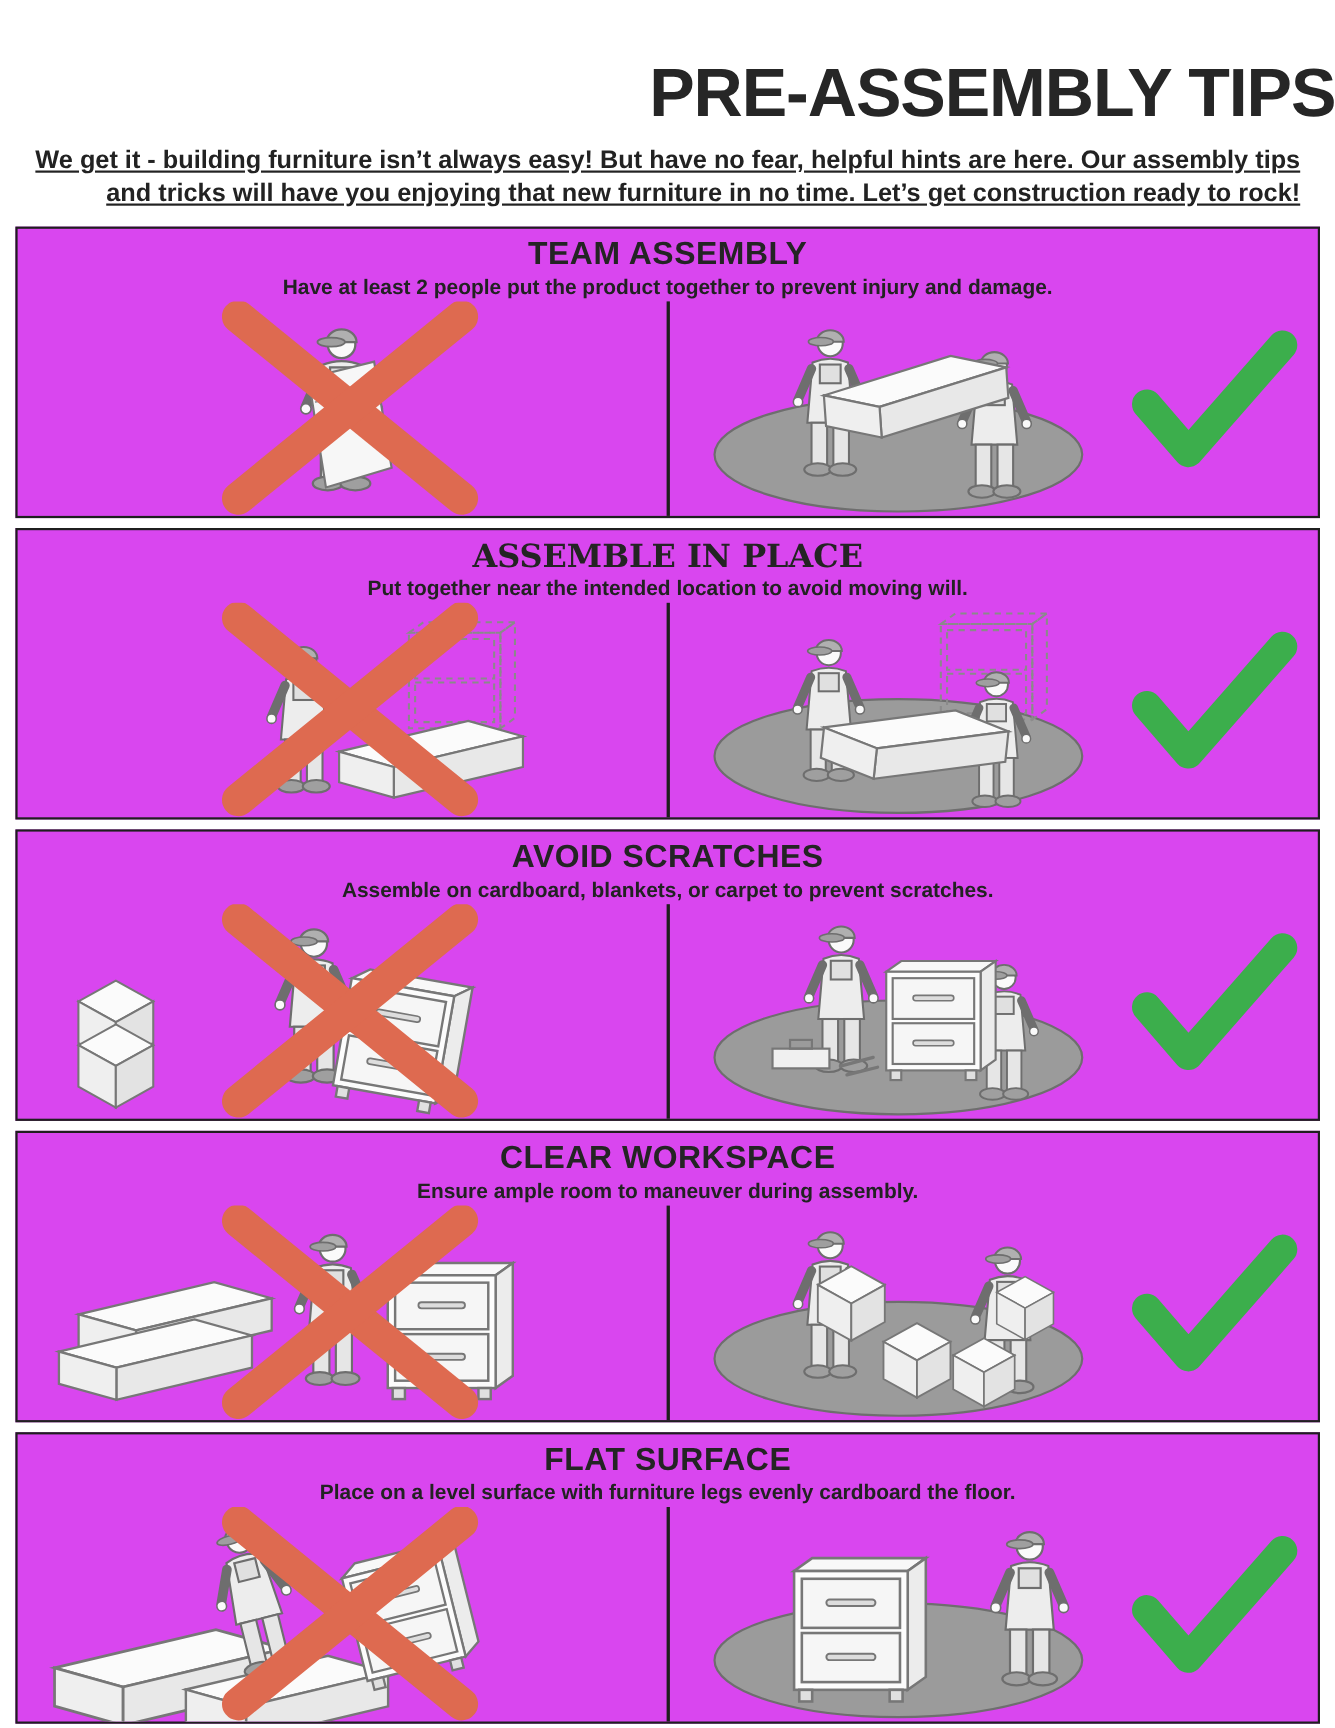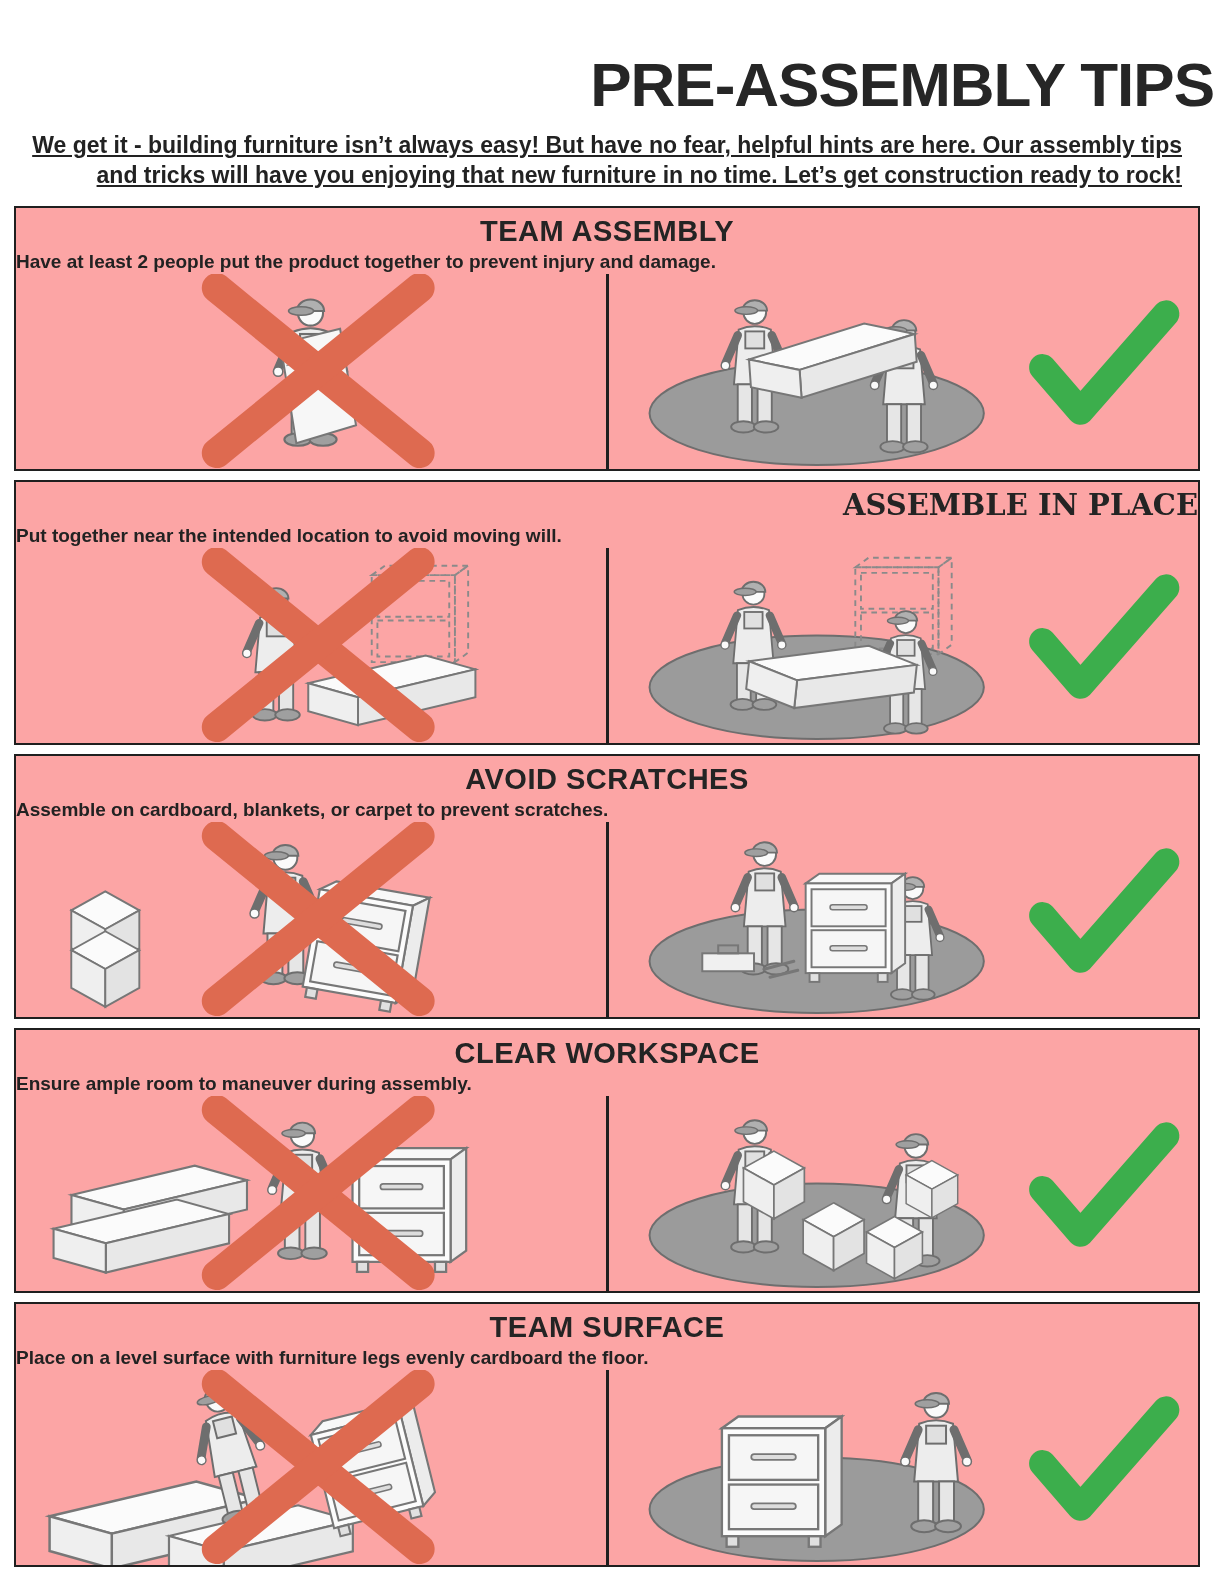--- a/index.html
+++ b/index.html
@@ -26,33 +26,32 @@
   .page-intro{
     margin:14px auto 0;max-width:1150px;
     font-size:23px;font-weight:700;line-height:1.28;color:#222;text-decoration:underline;
   }
   .sections{margin-top:16px;}
   .section{
     margin:0 14px 9px;
     border:2.5px solid var(--ink);
     height:265px;
     display:flex;flex-direction:column;
-    background:#fca5a5;
+    background:#d946ef;
   }
   .sec-title{
     text-align:center;font-size:29px;font-weight:700;
     letter-spacing:.5px;color:#242424;margin-top:5px;line-height:36px;
   }
   .sec-title.slab{
     font-family:"DejaVu Serif","Liberation Serif",serif;
     letter-spacing:0;
-    text-align:right;
   }
   .sec-sub{
-    font-size:19px;font-weight:700;color:#222;
+    text-align:center;font-size:19px;font-weight:700;color:#222;
     line-height:25px;
   }
   .sec-body{flex:1;display:flex;min-height:0;}
   .cell{flex:1;position:relative;min-width:0;}
   .cell.left{border-right:3px solid var(--ink);}
   .scene{width:100%;height:100%;display:block;}
 </style>
 </head>
 <body>
 
@@ -220,21 +219,21 @@
           <use href="#cube" transform="translate(292,62) scale(0.72)"></use>
           <use href="#cube" transform="translate(188,104) scale(0.85)"></use>
           <use href="#cube" transform="translate(252,118) scale(0.78)"></use>
           <use href="#check" transform="translate(418,28)"></use>
         </svg>
       </div>
     </div>
   </section>
 
   <section class="section">
-    <h2 class="sec-title">TEAM SURFACE</h2>
+    <h2 class="sec-title">FLAT SURFACE</h2>
     <p class="sec-sub">Place on a level surface with furniture legs evenly cardboard the floor.</p>
     <div class="sec-body">
       <div class="cell left">
         <svg class="scene" viewBox="0 0 585 196">
           <use href="#longbox" transform="translate(30,112) scale(1.25)"></use>
           <use href="#longbox" transform="translate(150,136) scale(1.1)"></use>
           <use href="#worker" transform="translate(150,16) rotate(-14) scale(0.98)"></use>
           <use href="#nightstand" transform="translate(285,52) rotate(-14) scale(1.05)"></use>
           <use href="#xmark" transform="translate(180,2)"></use>
         </svg>

